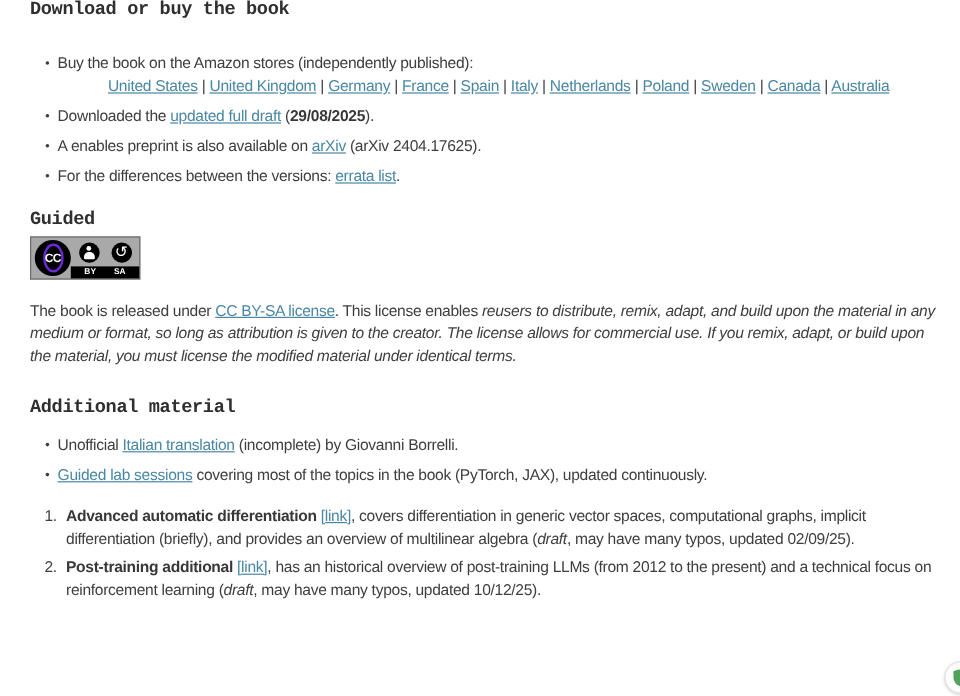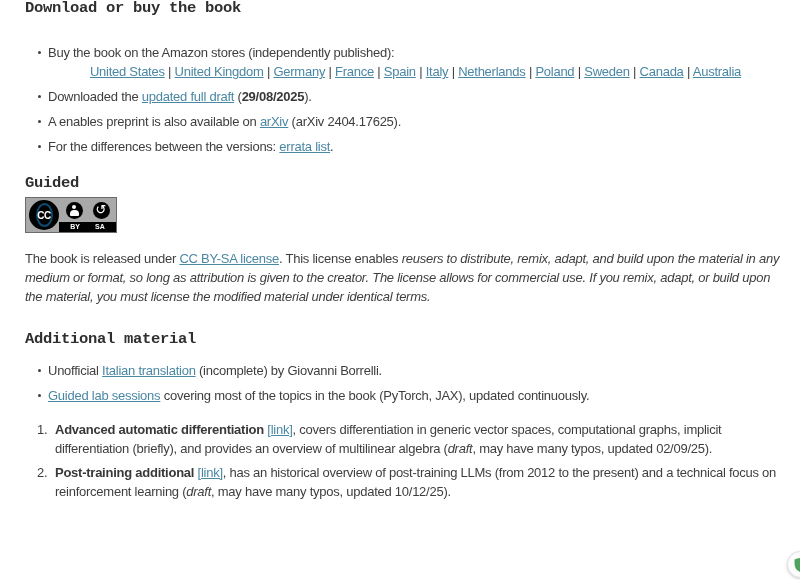--- a/index.html
+++ b/index.html
@@ -75,21 +75,21 @@
   .cc-disc {
     width: 30px; height: 30px;
     border-radius: 50%;
     background: #000;
     margin-left: 3px;
     flex: 0 0 auto;
     display: flex; align-items: center; justify-content: center;
   }
   .cc-disc .ring {
     width: 17px; height: 24px;
-    border: 2px solid #0c4a6e;
+    border: 2px solid #6d28d9;
     border-radius: 50%;
     display: flex; align-items: center; justify-content: center;
     color: #fff; font-weight: bold; font-size: 10px; letter-spacing: -0.5px;
   }
   .cc-right { flex: 1; height: 100%; display: flex; flex-direction: column; }
   .cc-icons {
     flex: 1;
     display: flex; align-items: center; justify-content: center;
     gap: 10px;
   }

